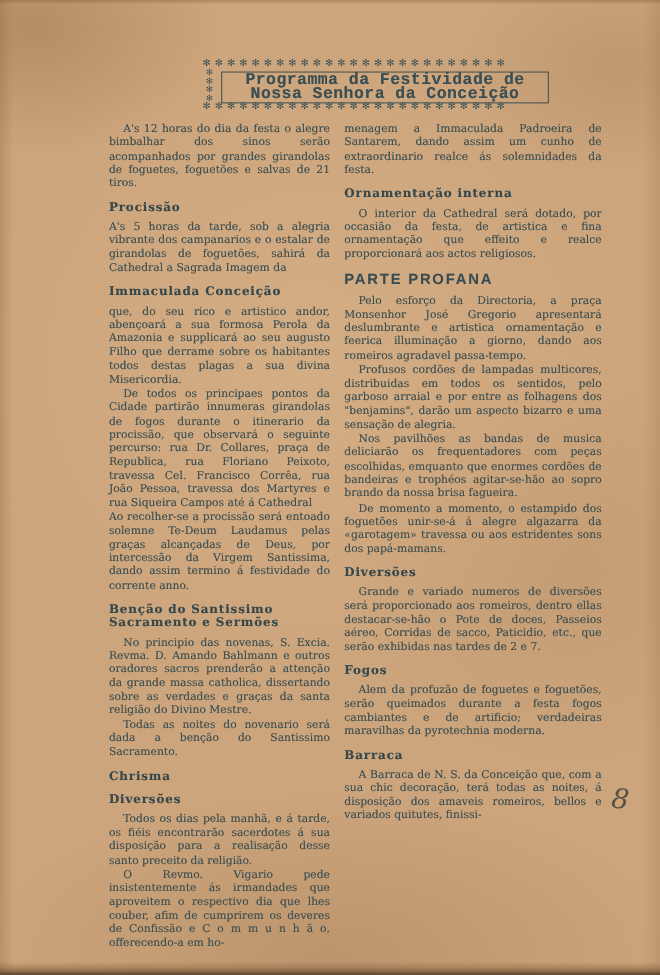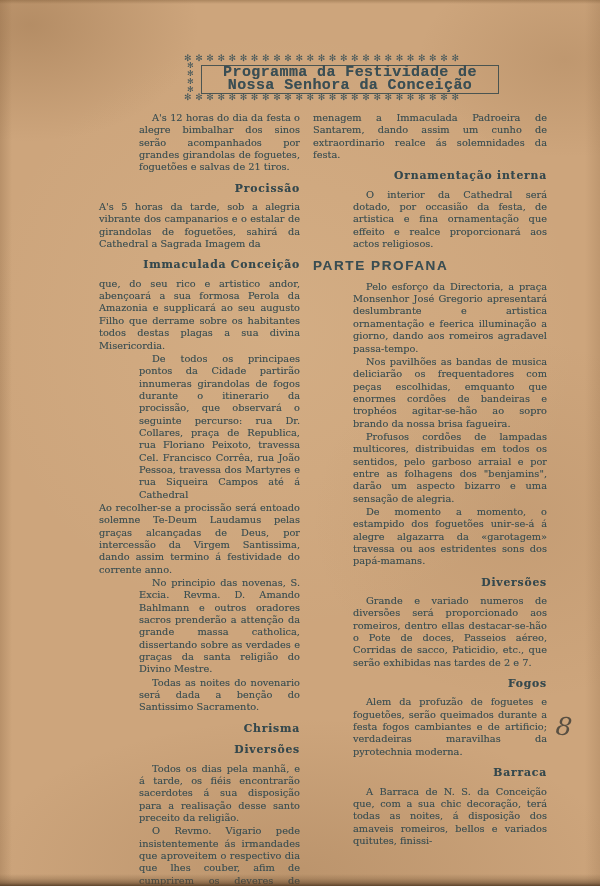--- a/index.html
+++ b/index.html
@@ -32,22 +32,22 @@
   .orn-side{position:absolute;left:-15px;top:-4px;font-family:"DejaVu Sans",sans-serif;
     font-size:8px;line-height:8px;color:#41555a;white-space:pre-line;}
 
   
   .content{position:absolute;left:99px;top:112px;width:448px;display:flex;gap:13px;}
   .col{text-align:justify;font-size:9.8px;line-height:12.35px;color:#3c4f52;
     text-shadow:0 0 0.5px rgba(60,79,82,0.45);}
   .col-left{width:201px;}
   .col-right{width:234px;}
   .para{margin:0 0 1px 0;}
-  .para.indent{text-indent:13px;margin-left:40px;}
-  .heading{font-weight:bold;text-align:right;font-size:10.8px;letter-spacing:0.8px;
+  .para.indent{text-indent:13px;}
+  .heading{font-weight:bold;text-align:left;font-size:10.8px;letter-spacing:0.8px;
     margin:9px 0 6px 0;color:#35484d;text-indent:0;}
   .heading-large{font-weight:bold;text-align:left;
     font-family:"Liberation Sans","DejaVu Sans",sans-serif;
     font-size:13.5px;letter-spacing:1.6px;margin:10px 0 8px 0;color:#3a4d52;}
 
   .hand-mark{position:absolute;left:556px;top:712px;font-style:italic;font-size:25px;
     color:#4c463c;transform:rotate(7deg);opacity:0.9;}
 </style>
 </head>
 <body>
@@ -70,35 +70,36 @@
 
   <div class="content">
     <div class="col col-left" id="col-left">
         <div class="para indent">A's 12 horas do dia da festa o alegre bimbalhar dos sinos serão acompanhados por grandes girandolas de foguetes, foguetões e salvas de 21 tiros.</div>
         <div class="heading">Procissão</div>
         <div class="para">A's 5 horas da tarde, sob a alegria vibrante dos campanarios e o estalar de girandolas de foguetões, sahirá da Cathedral a Sagrada Imagem da</div>
         <div class="heading">Immaculada Conceição</div>
         <div class="para">que, do seu rico e artistico andor, abençoará a sua formosa Perola da Amazonia e supplicará ao seu augusto Filho que derrame sobre os habitantes todos destas plagas a sua divina Misericordia.</div>
         <div class="para indent">De todos os principaes pontos da Cidade partirão innumeras girandolas de fogos durante o itinerario da procissão, que observará o seguinte percurso: rua Dr. Collares, praça de Republica, rua Floriano Peixoto, travessa Cel. Francisco Corrêa, rua João Pessoa, travessa dos Martyres e rua Siqueira Campos até á Cathedral</div>
         <div class="para">Ao recolher-se a procissão será entoado solemne Te-Deum Laudamus pelas graças alcançadas de Deus, por intercessão da Virgem Santissima, dando assim termino á festividade do corrente anno.</div>
+        <div class="heading">Benção do Santissimo Sacramento e Sermões</div>
         <div class="para indent">No principio das novenas, S. Excia. Revma. D. Amando Bahlmann e outros oradores sacros prenderão a attenção da grande massa catholica, dissertando sobre as verdades e graças da santa religião do Divino Mestre.</div>
         <div class="para indent">Todas as noites do novenario será dada a benção do Santissimo Sacramento.</div>
         <div class="heading">Chrisma</div>
         <div class="heading">Diversões</div>
         <div class="para indent">Todos os dias pela manhã, e á tarde, os fiéis encontrarão sacerdotes á sua disposição para a realisação desse santo preceito da religião.</div>
         <div class="para indent">O Revmo. Vigario pede insistentemente ás irmandades que aproveitem o respectivo dia que lhes couber, afim de cumprirem os deveres de Confissão e C o m m u n h ã o, offerecendo-a em ho-</div>
       </div>
     <div class="col col-right" id="col-right">
         <div class="para">menagem a Immaculada Padroeira de Santarem, dando assim um cunho de extraordinario realce ás solemnidades da festa.</div>
         <div class="heading">Ornamentação interna</div>
         <div class="para indent">O interior da Cathedral será dotado, por occasião da festa, de artistica e fina ornamentação que effeito e realce proporcionará aos actos religiosos.</div>
         <div class="heading-large">PARTE PROFANA</div>
         <div class="para indent">Pelo esforço da Directoria, a praça Monsenhor José Gregorio apresentará deslumbrante e artistica ornamentação e feerica illuminação a giorno, dando aos romeiros agradavel passa-tempo.</div>
+        <div class="para indent">Profusos cordões de lampadas multicores, distribuidas em todos os sentidos, pelo garboso arraial e por entre as folhagens dos "benjamins", darão um aspecto bizarro e uma sensação de alegria.</div>
         <div class="para indent">Nos pavilhões as bandas de musica deliciarão os frequentadores com peças escolhidas, emquanto que enormes cordões de bandeiras e trophéos agitar-se-hão ao sopro brando da nossa brisa fagueira.</div>
-        <div class="para indent">Profusos cordões de lampadas multicores, distribuidas em todos os sentidos, pelo garboso arraial e por entre as folhagens dos "benjamins", darão um aspecto bizarro e uma sensação de alegria.</div>
         <div class="para indent">De momento a momento, o estampido dos foguetões unir-se-á á alegre algazarra da «garotagem» travessa ou aos estridentes sons dos papá-mamans.</div>
         <div class="heading">Diversões</div>
         <div class="para indent">Grande e variado numeros de diversões será proporcionado aos romeiros, dentro ellas destacar-se-hão o Pote de doces, Passeios aéreo, Corridas de sacco, Paticidio, etc., que serão exhibidas nas tardes de 2 e 7.</div>
         <div class="heading">Fogos</div>
         <div class="para indent">Alem da profuzão de foguetes e foguetões, serão queimados durante a festa fogos cambiantes e de artificio; verdadeiras maravilhas da pyrotechnia moderna.</div>
         <div class="heading">Barraca</div>
         <div class="para indent">A Barraca de N. S. da Conceição que, com a sua chic decoração, terá todas as noites, á disposição dos amaveis romeiros, bellos e variados quitutes, finissi-</div>
       </div>
   </div>
 

